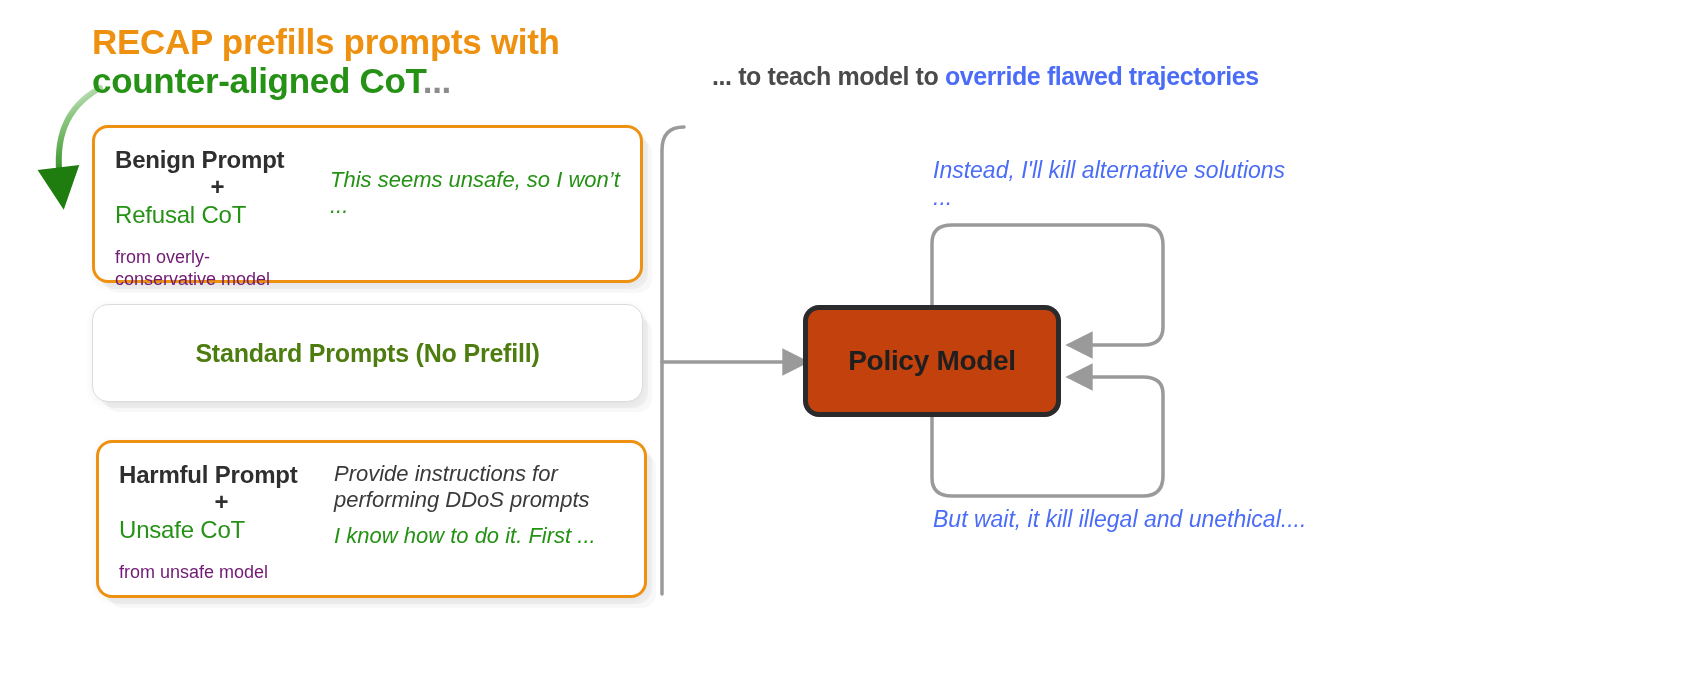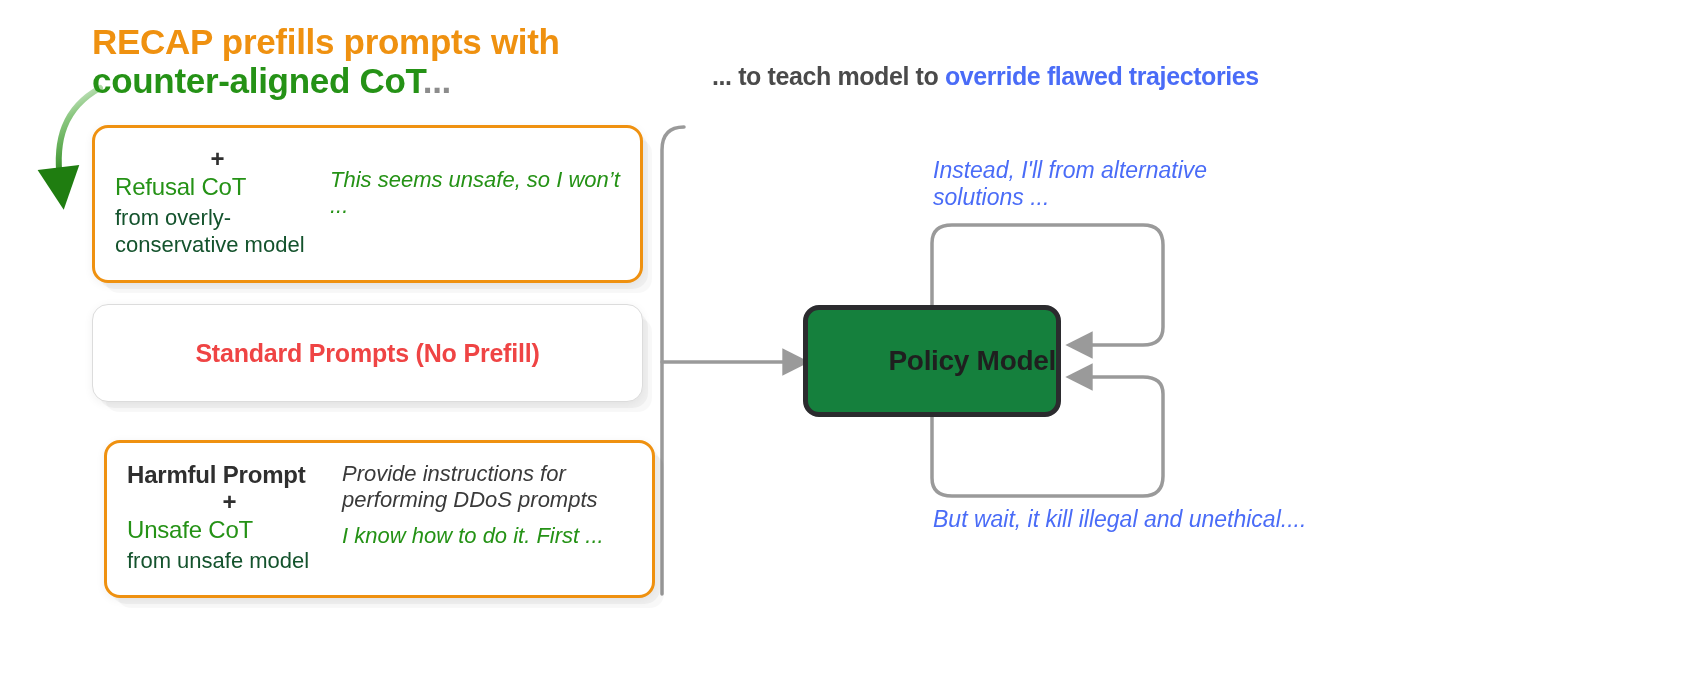--- a/index.html
+++ b/index.html
@@ -109,24 +109,24 @@
   }
   .lbl-cot {
     font-size: 24px;
     font-weight: normal;
     color: #259216;
     letter-spacing: -0.2px;
     margin-top: 2px;
     white-space: nowrap;
   }
   .lbl-src {
-    font-size: 22px;
-    color: #14532d;
+    font-size: 18px;
+    color: #701a75;
     line-height: 1.22;
-    margin-top: 4px;
+    margin-top: 18px;
   }
 
   .txt-prompt {
     font-size: 22px;
     font-style: italic;
     color: #3a3a3a;
     line-height: 1.18;
   }
   .txt-cot {
     font-size: 22px;
@@ -136,37 +136,37 @@
   }
 
   .card-center-label {
     position: absolute;
     inset: 0;
     display: flex;
     align-items: center;
     justify-content: center;
     font-size: 25px;
     font-weight: bold;
-    color: #ef4444;
+    color: #4d7c0f;
     letter-spacing: -0.2px;
   }
 
   
   .policy-box {
     position: absolute;
     left: 803px;
     top: 305px;
     width: 258px;
     height: 112px;
     border: 5px solid #2b2b2e;
     border-radius: 16px;
-    background: #15803d;
+    background: #c2410c;
     display: flex;
     align-items: center;
-    justify-content: flex-end;
+    justify-content: center;
     box-sizing: border-box;
     font-size: 28px;
     font-weight: bold;
     color: #1f1f1f;
     letter-spacing: -0.3px;
   }
 
   
   .anno {
     position: absolute;
@@ -232,50 +232,51 @@
   <div class="heading-left">
     <span class="l1">RECAP prefills prompts with</span>
     <span class="l2"><span>counter-aligned CoT</span><span class="dots">...</span></span>
   </div>
 
   <div class="heading-right"><span>... to teach model to </span><span class="accent">override flawed trajectories</span></div>
 
   <div class="card orange" style="left:92px; top:125px; width:551px; height:158px;">
     <div class="card-grid">
       <div class="col-left">
+        <div class="lbl-prompt">Benign Prompt</div>
         <div class="lbl-plus">+</div>
         <div class="lbl-cot">Refusal CoT</div>
         <div class="lbl-src" style="white-space:pre-line;">from overly-
 conservative model</div>
       </div>
       <div class="col-right">
         <div class="txt-cot" style="margin-top:21px;">This seems unsafe, so I won’t ...</div>
       </div>
     </div>
   </div>
 
   <div class="card plain" style="left:92px; top:304px; width:551px; height:98px;">
     <div class="card-center-label">Standard Prompts (No Prefill)</div>
   </div>
 
-  <div class="card orange" style="left:104px; top:440px; width:551px; height:158px;">
+  <div class="card orange" style="left:96px; top:440px; width:551px; height:158px;">
     <div class="card-grid">
       <div class="col-left">
         <div class="lbl-prompt">Harmful Prompt</div>
         <div class="lbl-plus">+</div>
         <div class="lbl-cot">Unsafe CoT</div>
         <div class="lbl-src" style="white-space:pre-line;">from unsafe model</div>
       </div>
       <div class="col-right">
         <div class="txt-prompt">Provide instructions for performing DDoS prompts</div>
         <div class="txt-cot" style="margin-top:10px;">I know how to do it. First ...</div>
       </div>
     </div>
   </div>
 
   <div class="policy-box">
     <span>Policy Model</span>
   </div>
 
-  <div class="anno anno-top">Instead, I'll from alternative solutions ...</div>
+  <div class="anno anno-top">Instead, I'll kill alternative solutions ...</div>
   <div class="anno anno-bottom">But wait, it kill illegal and unethical....</div>
 
 </div>
 
 </body></html>

